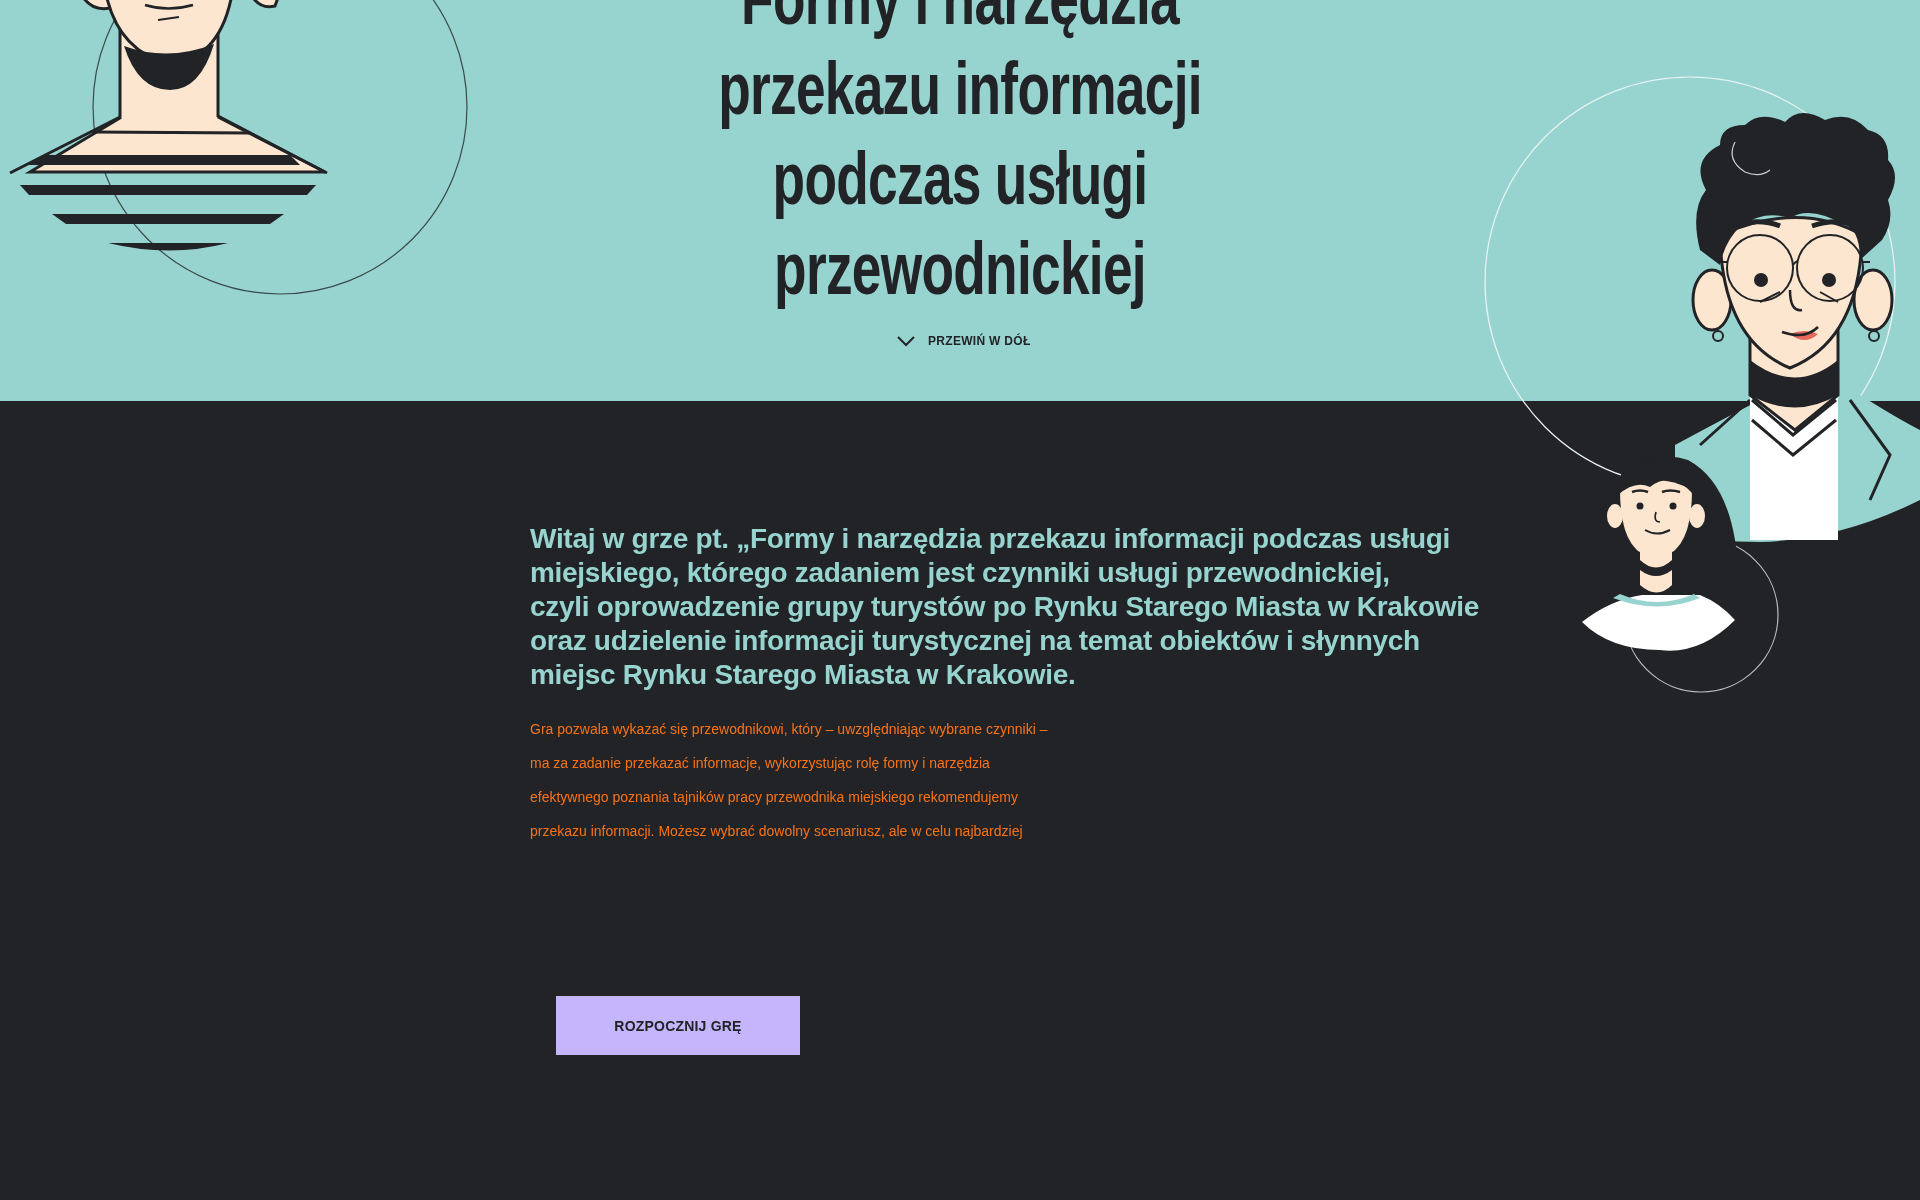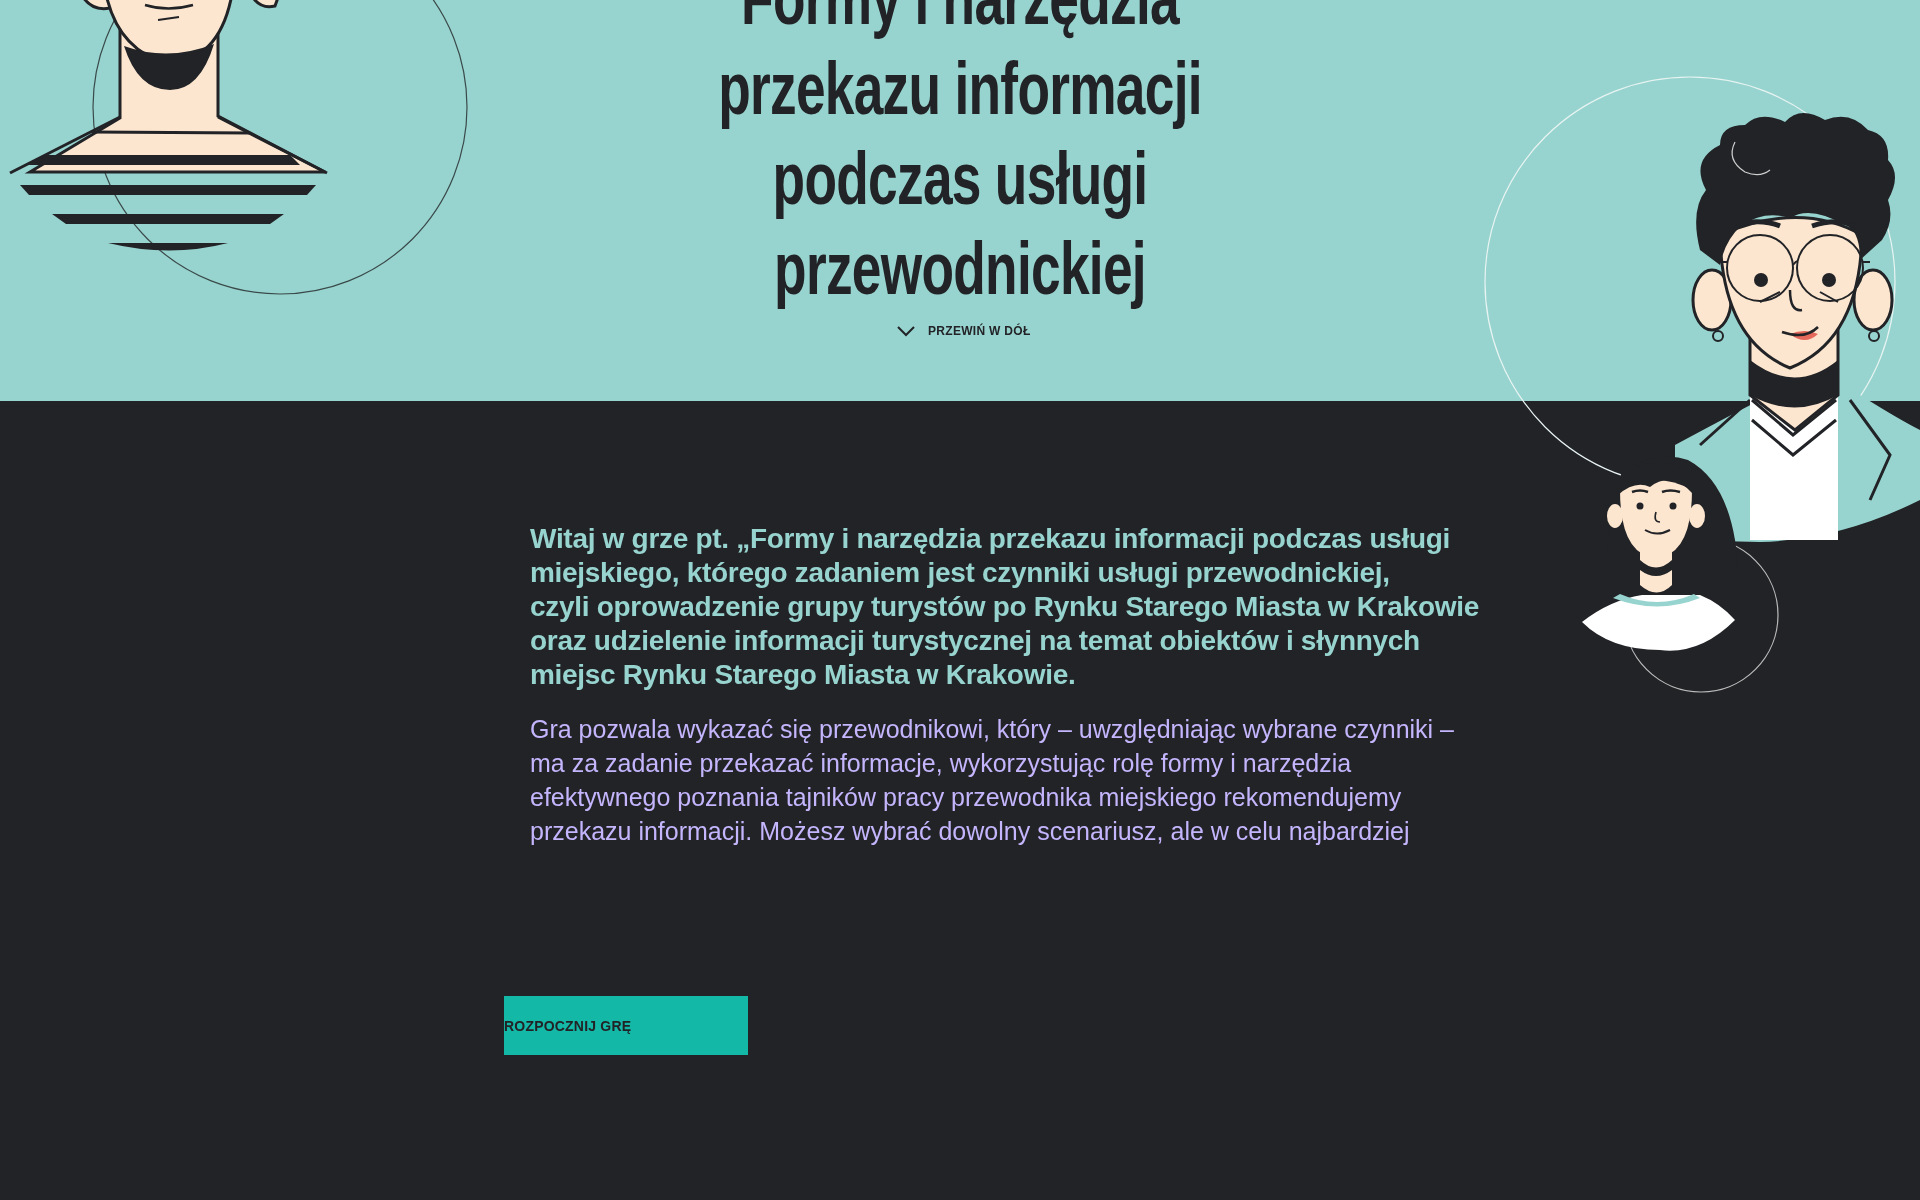--- a/index.html
+++ b/index.html
@@ -7,31 +7,31 @@
   body { background: #222327; font-family: "Liberation Sans", sans-serif; position: relative; }
 
   .hero { position: absolute; left: 0; top: 0; width: 1920px; height: 401px; background: #98D4CF; overflow: hidden; }
   .dark { position: absolute; left: 0; top: 401px; width: 1920px; height: 799px; background: #222327; }
 
   .title { position: absolute; left: 0; top: -46px; width: 1920px; text-align: center; z-index: 3; }
   .title-line { display: block; font-family: "Liberation Sans", sans-serif; font-weight: 700;
      font-size: 74px; line-height: 90px; color: #222327; letter-spacing: -1px;
      transform: scaleX(0.72); transform-origin: 50% 50%; white-space: nowrap; }
 
-  .scroll-hint { position: absolute; top: 324px; left: 896px; display: flex; align-items: flex-end; gap: 12px; z-index: 3; cursor: pointer; }
+  .scroll-hint { position: absolute; top: 334px; left: 896px; display: flex; align-items: flex-end; gap: 12px; z-index: 3; cursor: pointer; }
   .scroll-hint svg { width: 20px; height: 14px; }
   .scroll-hint span { font-family: "Liberation Sans", sans-serif; font-weight: 700; font-size: 12px; color: #222327; letter-spacing: 0.3px; }
 
   .content { position: absolute; left: 530px; top: 522px; width: 780px; z-index: 3; }
   .lead { color: #98D4CF; font-weight: 700; font-size: 28px; line-height: 34px; font-family: "Liberation Sans", sans-serif; letter-spacing: -0.3px; }
-  .body-text { margin-top: 20px; color: #c4b5fd; font-size: 25px; line-height: 34px; font-family: "Liberation Sans", sans-serif; }
+  .body-text { margin-top: 20px; color: #f97316; font-size: 14px; line-height: 34px; font-family: "Liberation Sans", sans-serif; }
   .lead .ln, .body-text .ln { display: block; white-space: nowrap; }
 
-  .start-btn { position: absolute; left: 504px; top: 996px; width: 244px; height: 59px; background: #14b8a6;
-     border: none; display: flex; align-items: center; cursor: pointer; z-index: 3; }
+  .start-btn { position: absolute; left: 556px; top: 996px; width: 244px; height: 59px; background: #c4b5fd;
+     border: none; display: flex; align-items: center; justify-content: center; cursor: pointer; z-index: 3; }
   .start-btn span { font-family: "Liberation Sans", sans-serif; font-weight: 700; font-size: 14px; color: #222327; letter-spacing: 0.2px; }
 
   .illus { position: absolute; left: 0; top: 0; width: 1920px; height: 1200px; pointer-events: none; z-index: 2; }
 </style>
 </head>
 <body>
 
 <div class="hero"></div>
 <div class="dark"></div>
 

